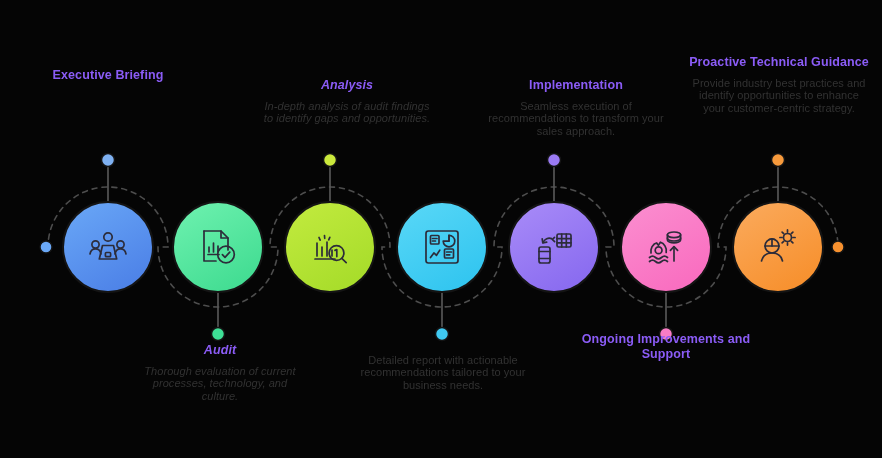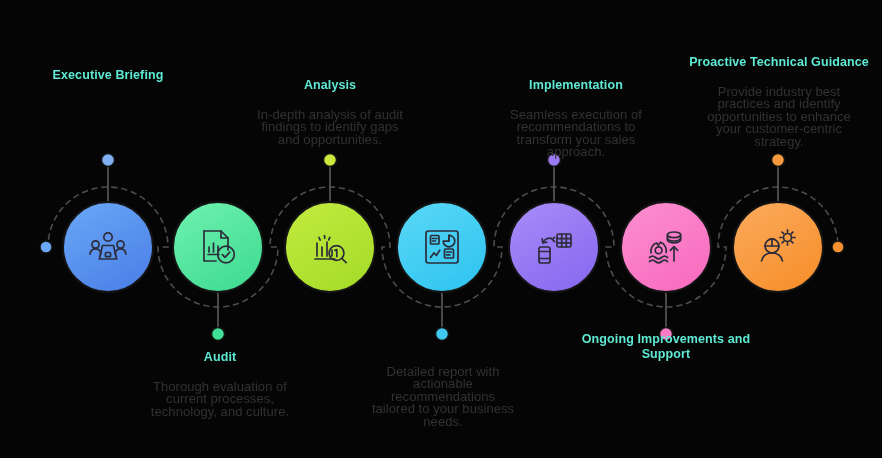--- a/index.html
+++ b/index.html
@@ -9,24 +9,24 @@
     background:#050505;
   }
   #stage{position:absolute;inset:0;}
   svg.layer{position:absolute;left:0;top:0;width:882px;height:458px;overflow:visible;}
   .txt{
     position:absolute;text-align:center;color:#3a3a3a;
     -webkit-font-smoothing:antialiased;
   }
   .txt .ttl{
     font-weight:bold;font-size:12.5px;line-height:15px;
-    color:#5eead4;letter-spacing:.1px;margin:0 0 7px 0;
+    color:#8b5cf6;letter-spacing:.1px;margin:0 0 7px 0;
   }
   .txt .dsc{
-    font-size:13px;line-height:12.4px;color:#323232;margin:16px;
+    font-size:11px;line-height:12.4px;color:#323232;margin:4px;
     letter-spacing:.05px;
   }
 </style>
 </head>
 <body>
 
 <div id="stage">
 
   <svg class="layer">
     <g id="paths" fill="none" stroke="#4d4d4d" stroke-width="1.6" stroke-dasharray="5 5" stroke-linecap="round">
@@ -162,25 +162,25 @@
         <circle cx="778" cy="160" r="6.5" fill="#f79a3c" stroke="#141414" stroke-width="1.5"></circle>
         <circle cx="46" cy="247" r="6" fill="#6aa8f7" stroke="#141414" stroke-width="1.4"></circle>
         <circle cx="838" cy="247" r="6" fill="#f7912f" stroke="#141414" stroke-width="1.4"></circle>
       </g>
   </svg>
 
   <div id="labels">
       <div class="txt" style="left: 18px; top: 68px; width: 180px;">
         <div class="ttl">Executive Briefing</div>
       </div>
-      <div class="txt" style="left: 130px; top: 350px; width: 180px;">
+      <div class="txt" style="left: 130px; top: 343px; width: 180px; font-style: italic;">
         <div class="ttl">Audit</div>
         <div class="dsc">Thorough evaluation of current processes, technology, and culture.</div>
       </div>
-      <div class="txt" style="left: 240px; top: 78px; width: 180px;">
+      <div class="txt" style="left: 257px; top: 78px; width: 180px; font-style: italic;">
         <div class="ttl">Analysis</div>
         <div class="dsc">In-depth analysis of audit findings to identify gaps and opportunities.</div>
       </div>
       <div class="txt" style="left: 352px; top: 350px; width: 182px;">
         <div class="dsc">Detailed report with actionable recommendations tailored to your business needs.</div>
       </div>
       <div class="txt" style="left: 484px; top: 78px; width: 184px;">
         <div class="ttl">Implementation</div>
         <div class="dsc">Seamless execution of recommendations to transform your sales approach.</div>
       </div>

